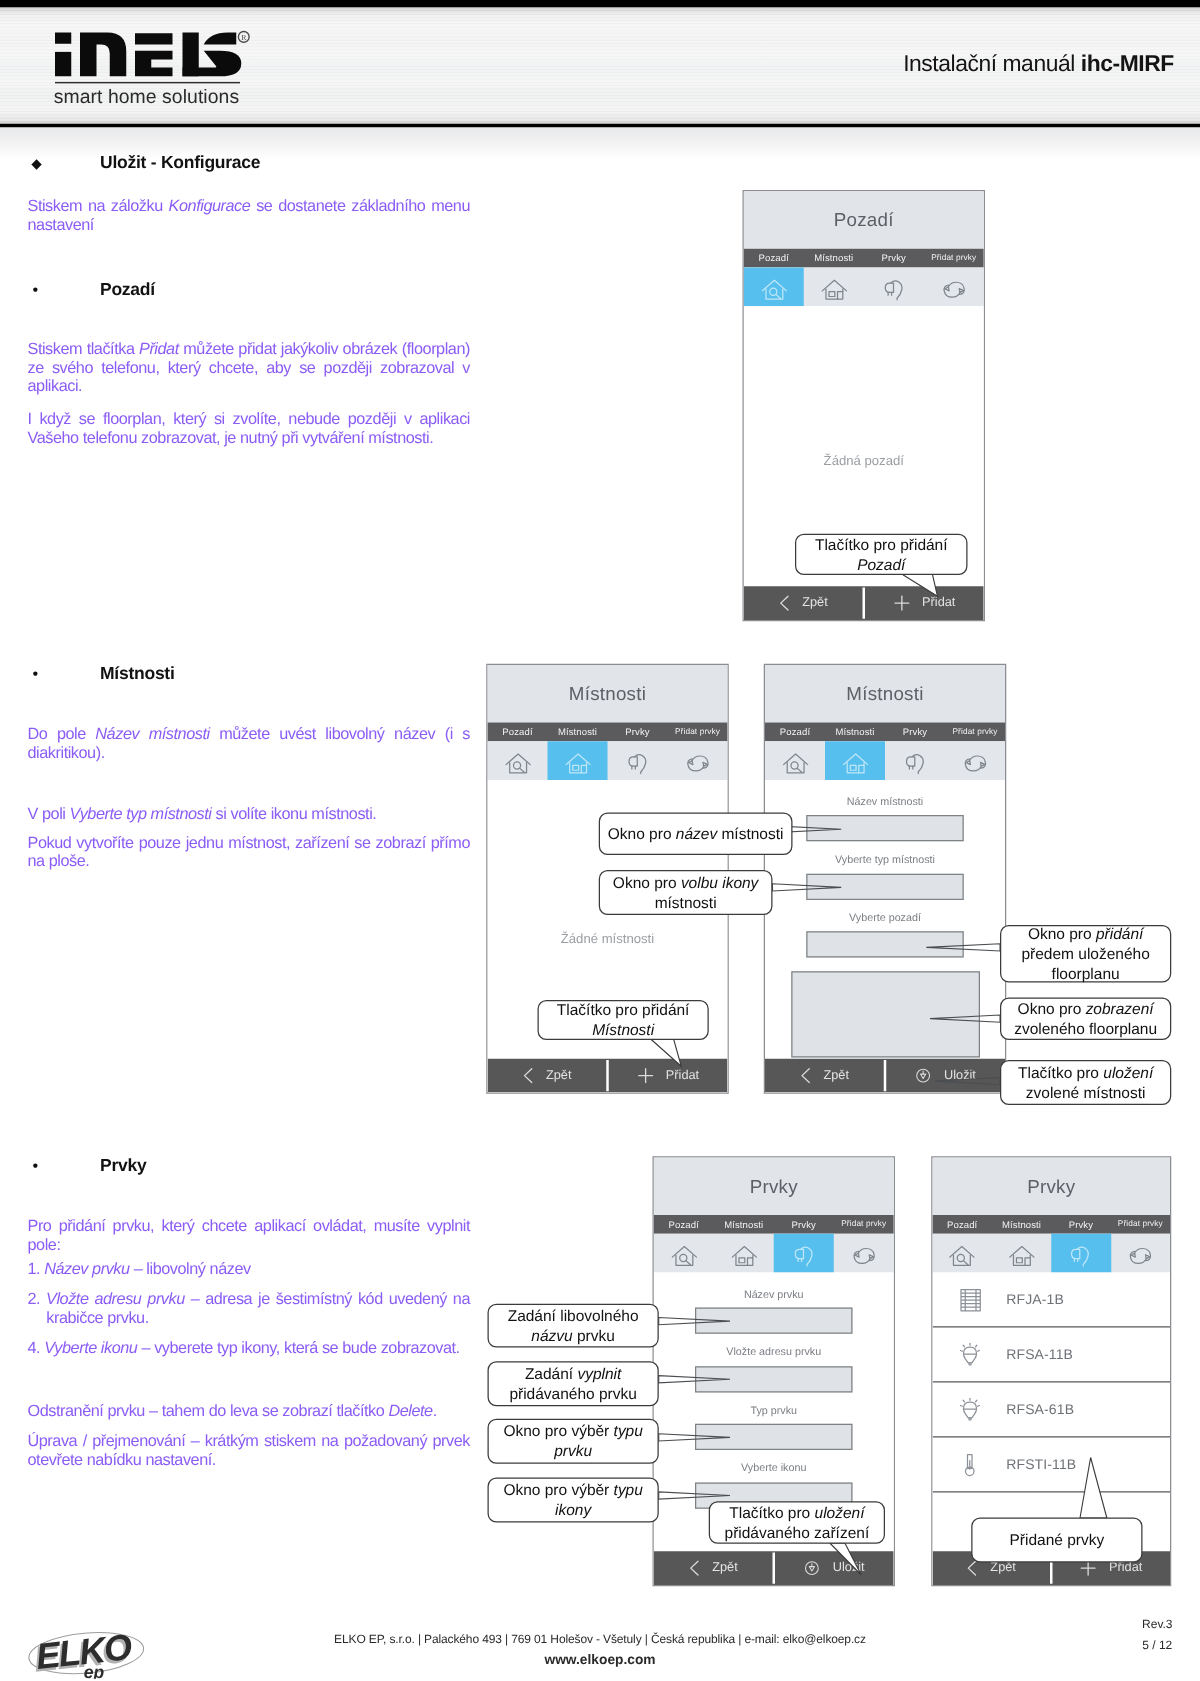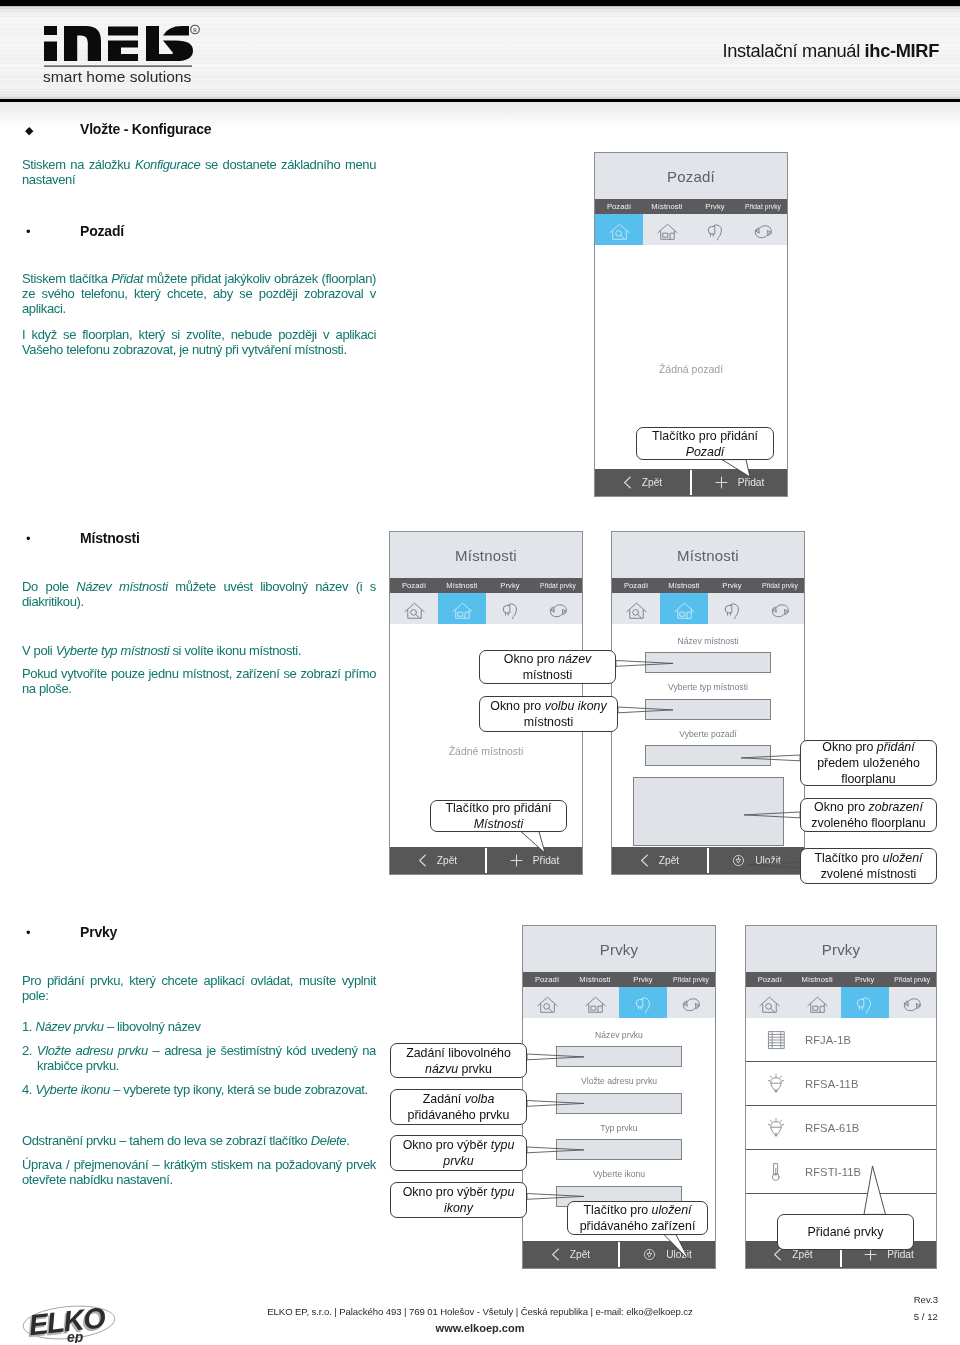--- a/index.html
+++ b/index.html
@@ -20,21 +20,21 @@
 
   .logo{position:absolute;left:32px;top:22px;width:185px;height:62px;}
   .logo svg{display:block;}
   .hdr-title{position:absolute;right:21px;top:40px;font-size:18.3px;color:#141414;letter-spacing:-0.35px;white-space:nowrap;}
   .hdr-title b{font-weight:bold;}
 
   
   .col{position:absolute;left:22px;width:354px;}
   .sec-title{font-weight:bold;font-size:14px;color:#121212;letter-spacing:-0.2px;}
   .bullet{position:absolute;color:#111;}
-  p.body{margin:0;font-size:13px;letter-spacing:-0.36px;line-height:15.1px;color:#0f766e;text-align:justify;}
+  p.body{margin:0;font-size:13px;letter-spacing:-0.36px;line-height:15.1px;color:#8b5cf6;text-align:justify;}
   p.body i{font-style:italic;}
   p.left{text-align:left;}
   .indent{padding-left:15px;text-indent:-15px;}
 
   
   .phone{position:absolute;background:#fff;border:1px solid #8a8d91;box-sizing:border-box;overflow:hidden;}
   .ph-title{height:46px;background:#e1e4e9;display:flex;align-items:center;justify-content:center;
     font-size:15px;color:#5d6166;letter-spacing:0.2px;}
   .ph-tabs{height:15px;background:#5b5b5e;display:flex;}
   .ph-tabs span{flex:1;display:flex;align-items:center;justify-content:center;color:#f4f4f4;font-size:7.6px;letter-spacing:0.1px;}
@@ -116,21 +116,21 @@
         <rect x="12" y="43.5" width="148" height="1.2" fill="#2f2f2f"></rect>
         <text x="11" y="60" font-size="15.5" fill="#2a2a2a" font-family="'Liberation Sans',sans-serif" letter-spacing="0.05">smart home solutions</text>
       </svg>
     </div>
 
     <div class="hdr-title"><span>Instalační manuál </span><b>ihc-MIRF</b></div>
   </div>
 
   <div class="col" style="top:121px">
     <div class="bullet" style="left:3px;top:3px;font-size:11px">◆</div>
-    <div class="sec-title" style="margin-left:58px">Vložte - Konfigurace</div>
+    <div class="sec-title" style="margin-left:58px">Uložit - Konfigurace</div>
   </div>
   <div class="col" style="top:157px">
     <p class="body">Stiskem na záložku <i>Konfigurace</i> se dostanete základního menu nastavení</p>
   </div>
 
   <div class="col" style="top:223px">
     <div class="bullet" style="left:4px;top:2px;font-size:13px;line-height:13px">•</div>
     <div class="sec-title" style="margin-left:58px">Pozadí</div>
   </div>
   <div class="col" style="top:271px">
@@ -147,21 +147,21 @@
     <p class="body left" style="margin-top:34px">V poli <i>Vyberte typ místnosti</i> si volíte ikonu místnosti.</p>
     <p class="body" style="margin-top:8px">Pokud vytvoříte pouze jednu místnost, zařízení se zobrazí přímo na ploše.</p>
   </div>
 
   <div class="col" style="top:924px">
     <div class="bullet" style="left:4px;top:2px;font-size:13px;line-height:13px">•</div>
     <div class="sec-title" style="margin-left:58px">Prvky</div>
   </div>
   <div class="col" style="top:973px">
     <p class="body">Pro přidání prvku, který chcete aplikací ovládat, musíte vyplnit pole:</p>
-    <p class="body left indent" style="margin-top:16px">1. <i>Název prvku</i> – libovolný název</p>
+    <p class="body left indent" style="margin-top:4px">1. <i>Název prvku</i> – libovolný název</p>
     <p class="body indent" style="margin-top:9px">2. <i>Vložte adresu prvku</i> – adresa je šestimístný kód uvedený na krabičce prvku.</p>
     <p class="body left indent" style="margin-top:9px">4. <i>Vyberte ikonu</i> – vyberete typ ikony, která se bude zobrazovat.</p>
     <p class="body left" style="margin-top:35px">Odstranění prvku – tahem do leva se zobrazí tlačítko <i>Delete</i>.</p>
     <p class="body" style="margin-top:9px">Úprava / přejmenování – krátkým stiskem na požadovaný prvek otevřete nabídku nastavení.</p>
   </div>
 
   <div class="phone" style="left:594px;top:152px;width:194px;height:345px">
     <div class="ph-title">Pozadí</div>
     <div class="ph-tabs">
       <span>Pozadí</span>
@@ -561,21 +561,21 @@
     <path class="wedge" d="M527 1193.5 L584 1196.4 L527 1199.3 Z"></path>
 
     <path class="tail" d="M676 1234.6 L689 1260 L664 1234.6 Z"></path>
 
     <path class="tail" d="M864 1214.4 L872.5 1166 L885.5 1214.4 Z"></path>
   </svg>
 
   <div class="co" style="left:636px;top:427px;width:138px;height:33px">
       <span class="txt">Tlačítko pro přidání <i>Pozadí</i></span>
     </div>
-  <div class="co" style="left:479px;top:650px;width:137px;height:34px">
+  <div class="co" style="left:479px;top:650px;width:155px;height:34px">
       <span class="txt">Okno pro <i>název</i> místnosti</span>
     </div>
   <div class="co" style="left:479px;top:696px;width:139px;height:36px">
       <span class="txt">Okno pro <i>volbu ikony</i> místnosti</span>
     </div>
   <div class="co" style="left:430px;top:800px;width:137px;height:32px">
       <span class="txt">Tlačítko pro přidání <i>Místnosti</i></span>
     </div>
   <div class="co" style="left:800px;top:740px;width:137px;height:46px">
       <span class="txt">Okno pro <i>přidání</i> předem uloženého floorplanu</span>
@@ -583,21 +583,21 @@
   <div class="co" style="left:800px;top:798px;width:137px;height:34px">
       <span class="txt">Okno pro <i>zobrazení</i> zvoleného floorplanu</span>
     </div>
   <div class="co" style="left:800px;top:848px;width:137px;height:36px">
       <span class="txt">Tlačítko pro <i>uložení</i> zvolené místnosti</span>
     </div>
   <div class="co" style="left:390px;top:1043px;width:137px;height:35px">
       <span class="txt">Zadání libovolného <i>názvu</i> prvku</span>
     </div>
   <div class="co" style="left:390px;top:1089px;width:137px;height:36px">
-      <span class="txt">Zadání <i>volba</i> přidávaného prvku</span>
+      <span class="txt">Zadání <i>vyplnit</i> přidávaného prvku</span>
     </div>
   <div class="co" style="left:390px;top:1135px;width:137px;height:36px">
       <span class="txt">Okno pro výběr <i>typu prvku</i></span>
     </div>
   <div class="co" style="left:390px;top:1182px;width:137px;height:36px">
       <span class="txt">Okno pro výběr <i>typu ikony</i></span>
     </div>
   <div class="co" style="left:567px;top:1201px;width:141px;height:34px">
       <span class="txt">Tlačítko pro <i>uložení</i> přidávaného zařízení</span>
     </div>

